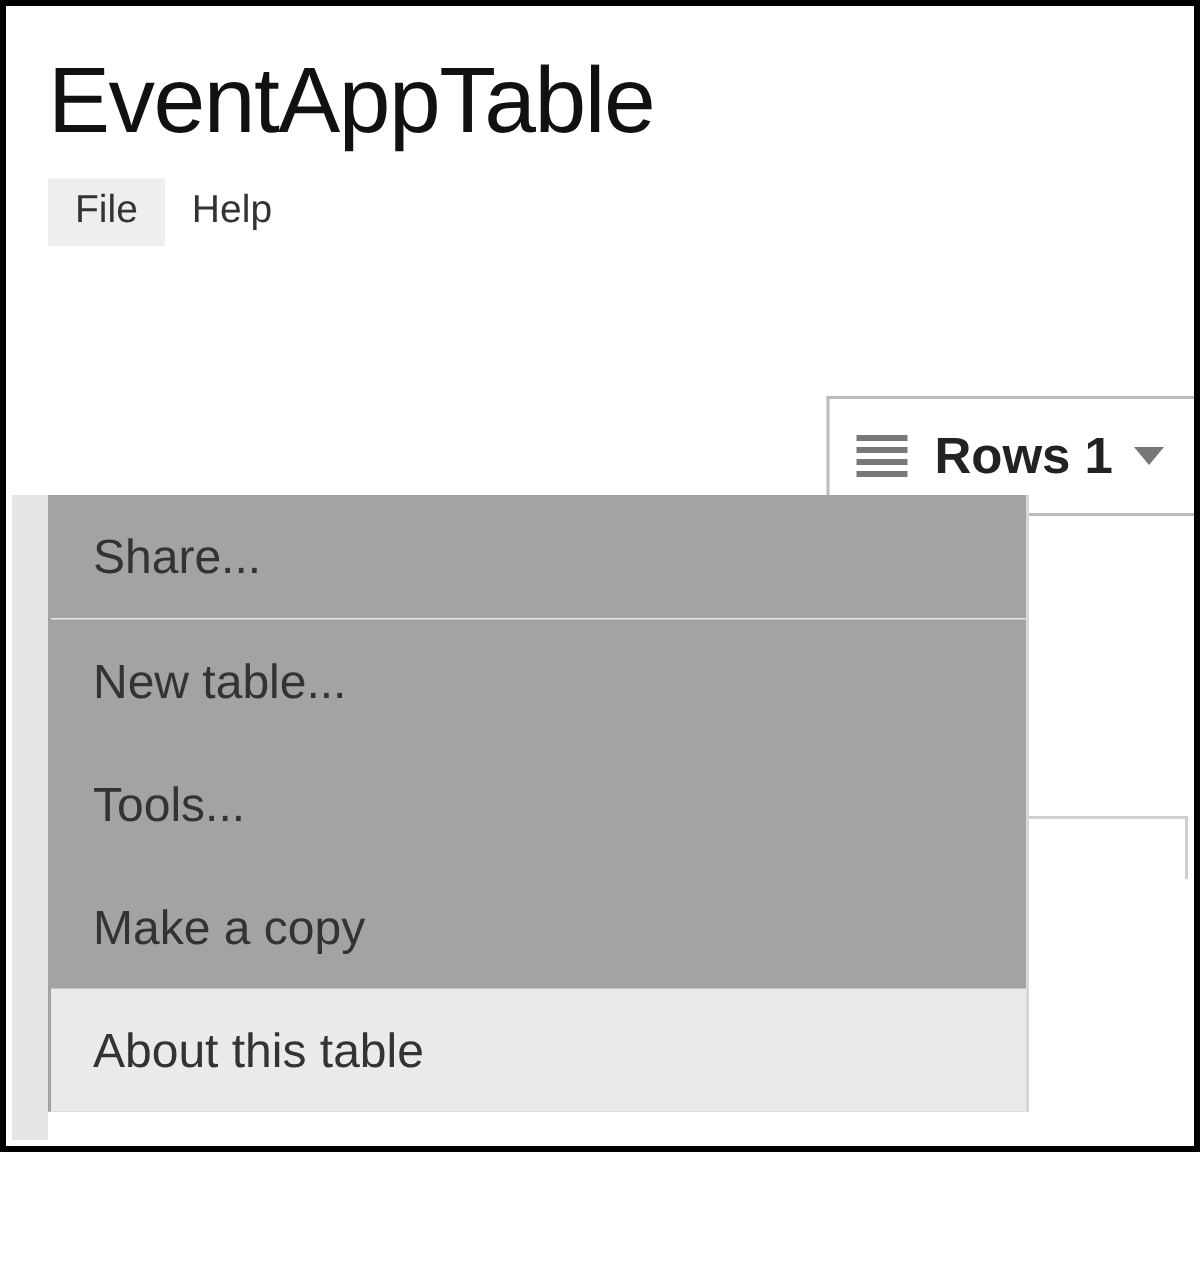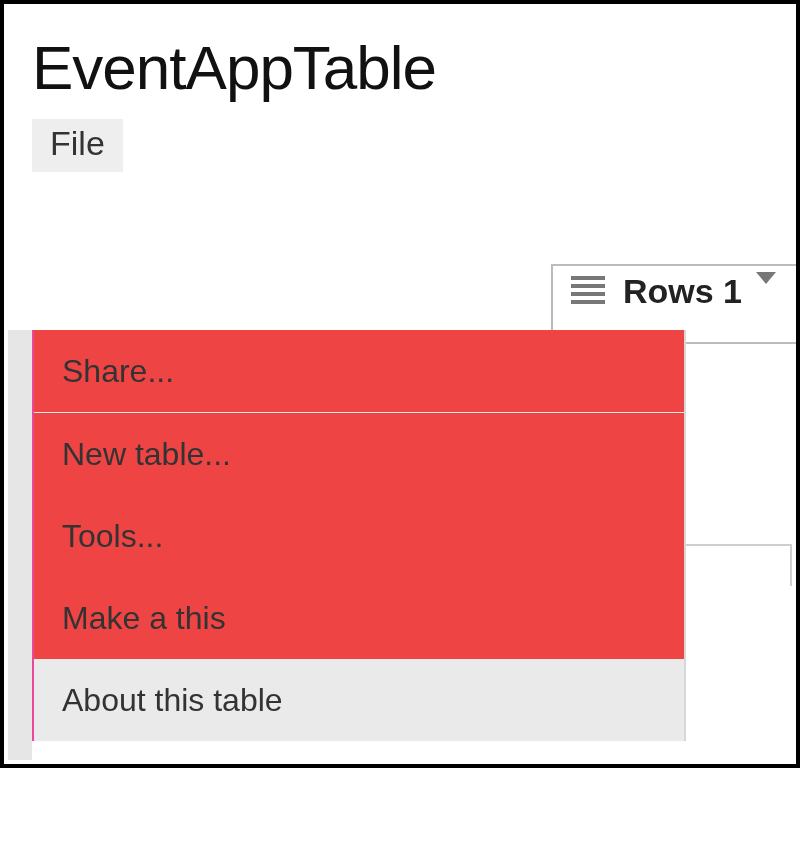--- a/index.html
+++ b/index.html
@@ -35,35 +35,35 @@
   }
   .menubar-row {
     display: flex;
     align-items: center;
   }
   .menubar {
     display: flex;
     gap: 0;
   }
   .menu-item {
-    font-size: 34px;
+    font-size: 26px;
     color: #333;
     padding: 6px 18px 10px 18px;
     cursor: pointer;
     line-height: 1.1;
   }
   .menu-item.active {
     background: #eeeeee;
   }
   .rows-control {
     position: absolute;
     top: 260px;
     right: 0;
     display: flex;
-    align-items: flex-start;
+    align-items: center;
     border: 2px solid #bcbcbc;
     border-right: none;
     background: #fff;
     padding: 6px 20px 6px 18px;
     height: 64px;
     z-index: 1;
   }
   .rows-icon {
     display: inline-block;
     margin-right: 18px;
@@ -85,22 +85,22 @@
     height: 0;
     border-left: 10px solid transparent;
     border-right: 10px solid transparent;
     border-top: 12px solid #777;
   }
   .dropdown {
     position: absolute;
     left: 28px;
     top: 326px;
     width: 650px;
-    background: #ef4444;
-    border-left: 2px solid #ec4899;
+    background: #a3a3a3;
+    border-left: 2px solid #a3a3a3;
     border-right: 2px solid #d7d7d7;
     z-index: 2;
     box-shadow: 0 0 0 transparent;
   }
   .dropdown-item {
     font-size: 32px;
     color: #333;
     padding: 22px 28px;
     cursor: pointer;
     border-top: 1px solid rgba(0,0,0,0);
@@ -134,20 +134,21 @@
 </head>
 <body>
 
 <div class="outer">
 
   <div class="page-title">EventAppTable</div>
 
   <div class="menubar-row">
     <div class="menubar">
       <div class="menu-item active">File</div>
+      <div class="menu-item">Help</div>
     </div>
   </div>
 
   <div class="rows-control">
     <span class="rows-icon">
       <div></div>
         <div></div>
         <div></div>
         <div></div>
     </span>
@@ -155,17 +156,17 @@
     <span class="rows-caret"></span>
   </div>
 
   <div class="gray-strip"></div>
   <div class="right-seg"></div>
 
   <div class="dropdown">
     <div class="dropdown-item">Share...</div>
     <div class="dropdown-item">New table...</div>
     <div class="dropdown-item">Tools...</div>
-    <div class="dropdown-item">Make a this</div>
+    <div class="dropdown-item">Make a copy</div>
     <div class="dropdown-item hovered">About this table</div>
   </div>
 
 </div>
 
 </body></html>

